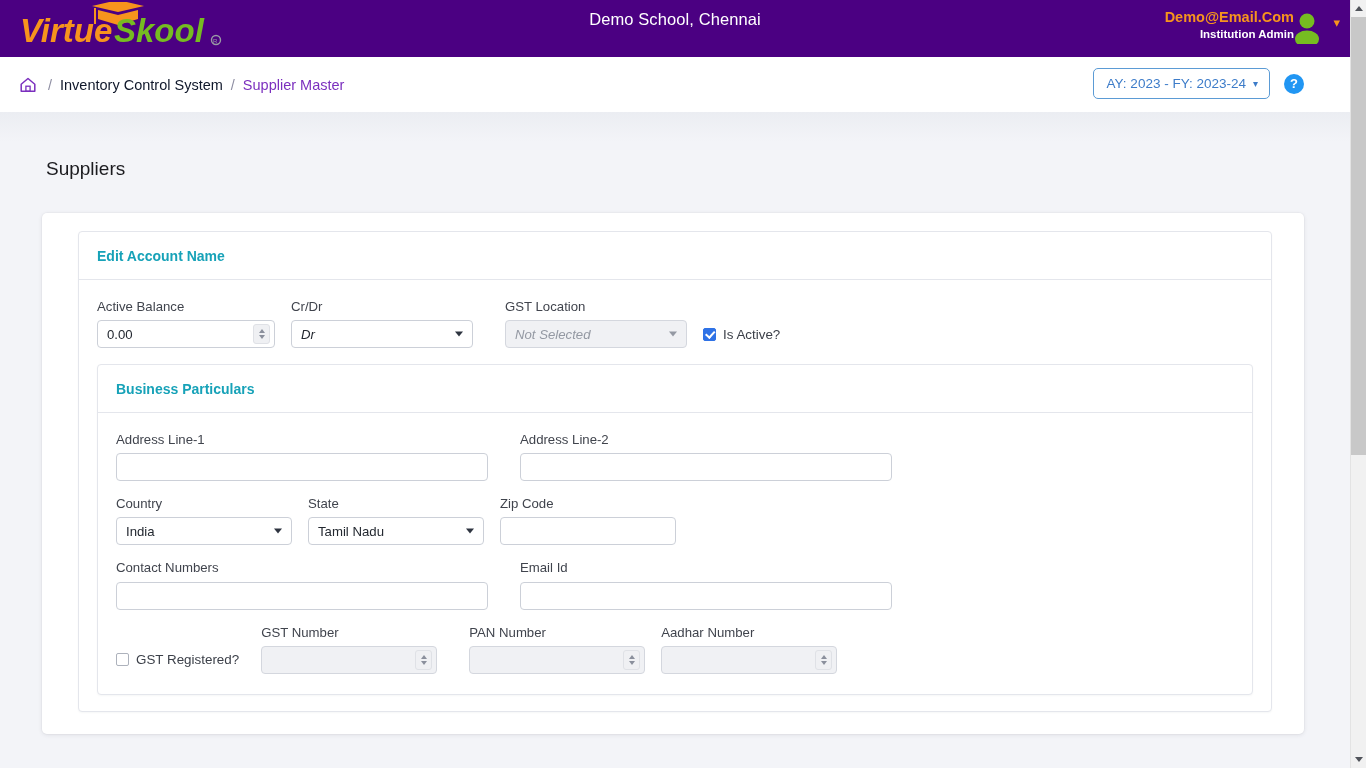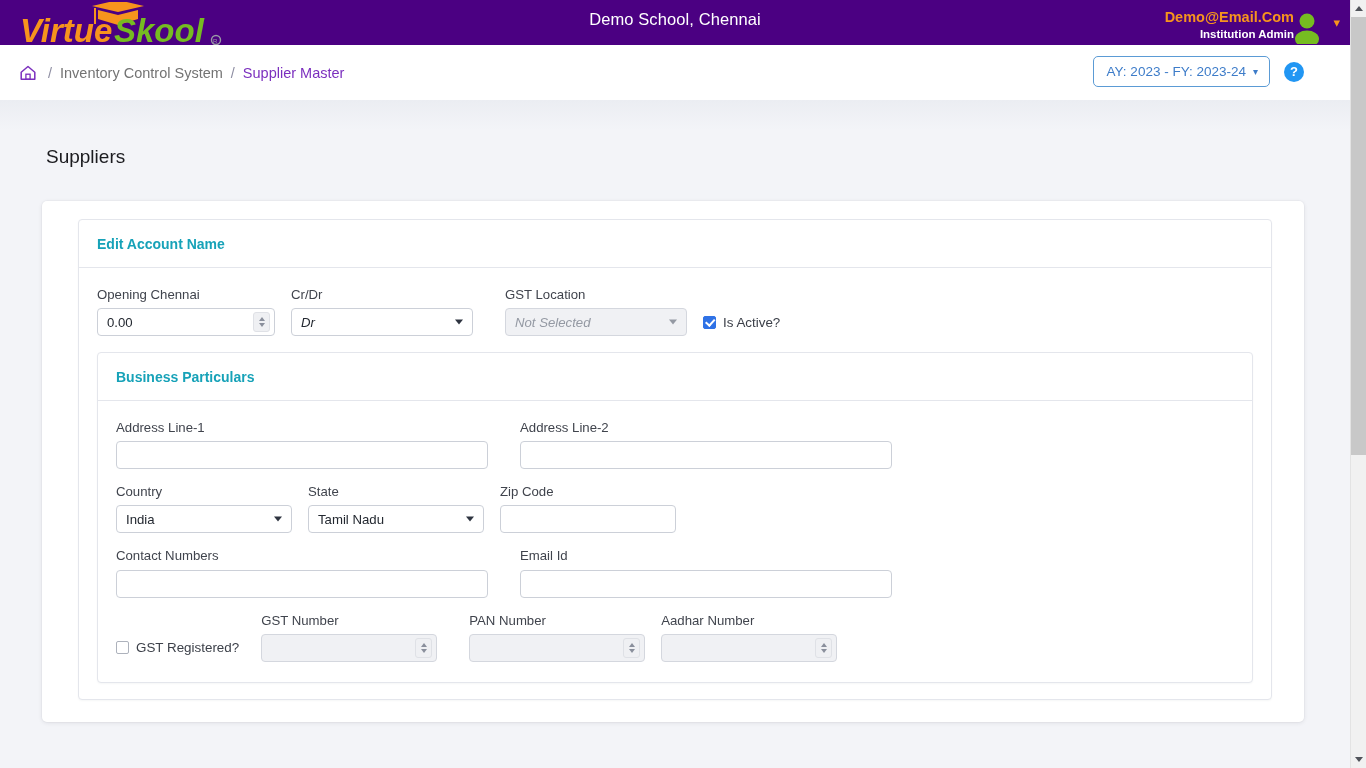--- a/index.html
+++ b/index.html
@@ -15,21 +15,21 @@
   .viewport {
     position: absolute; left: 0; top: 0;
     width: 1350px; height: 768px;
     overflow: hidden;
     background: #f3f4f8;
   }
 
   
   .topbar {
     position: relative;
-    height: 45px;
+    height: 57px;
     background: #4B0082;
     display: flex;
     align-items: center;
   }
   .brand {
     position: absolute; left: 18px; top: 2px;
     height: 54px; width: 250px;
   }
   .brand svg { display: block; }
   .school-title {
@@ -73,21 +73,21 @@
     position: relative;
     height: 55px;
     background: #ffffff;
     display: flex;
     align-items: center;
     padding-left: 18px;
   }
   .crumb-home { width: 20px; height: 20px; display: block; margin-right: 2px; }
   .crumb-sep { color: #8f8fa3; font-size: 14.5px; margin: 0 8px; }
   .crumb-link {
-    color: #737373;
+    color: #0f172a;
     font-size: 14.5px;
     text-decoration: none;
     white-space: nowrap;
   }
   .crumb-current { color: #7B2FBE; font-size: 14.5px; white-space: nowrap; }
 
   .ay-wrap {
     position: absolute; right: 46px; top: 11px;
     display: flex; align-items: center;
   }
@@ -350,21 +350,21 @@
 
         <div class="panel">
           <div class="panel-head">
             <span class="panel-title">Edit Account Name</span>
           </div>
           <div class="panel-body">
 
 
             <div class="frow">
               <div class="fgroup">
-                <label class="flabel">Opening Chennai</label>
+                <label class="flabel">Active Balance</label>
                 <div class="fctl spin w-open">
                   <span>0.00</span>
                   <span class="spinbox">
                     <i class="spin-up"></i>
                     <i class="spin-dn"></i>
                   </span>
                 </div>
               </div>
               <div class="fgroup">
                 <label class="flabel">Cr/Dr</label>

